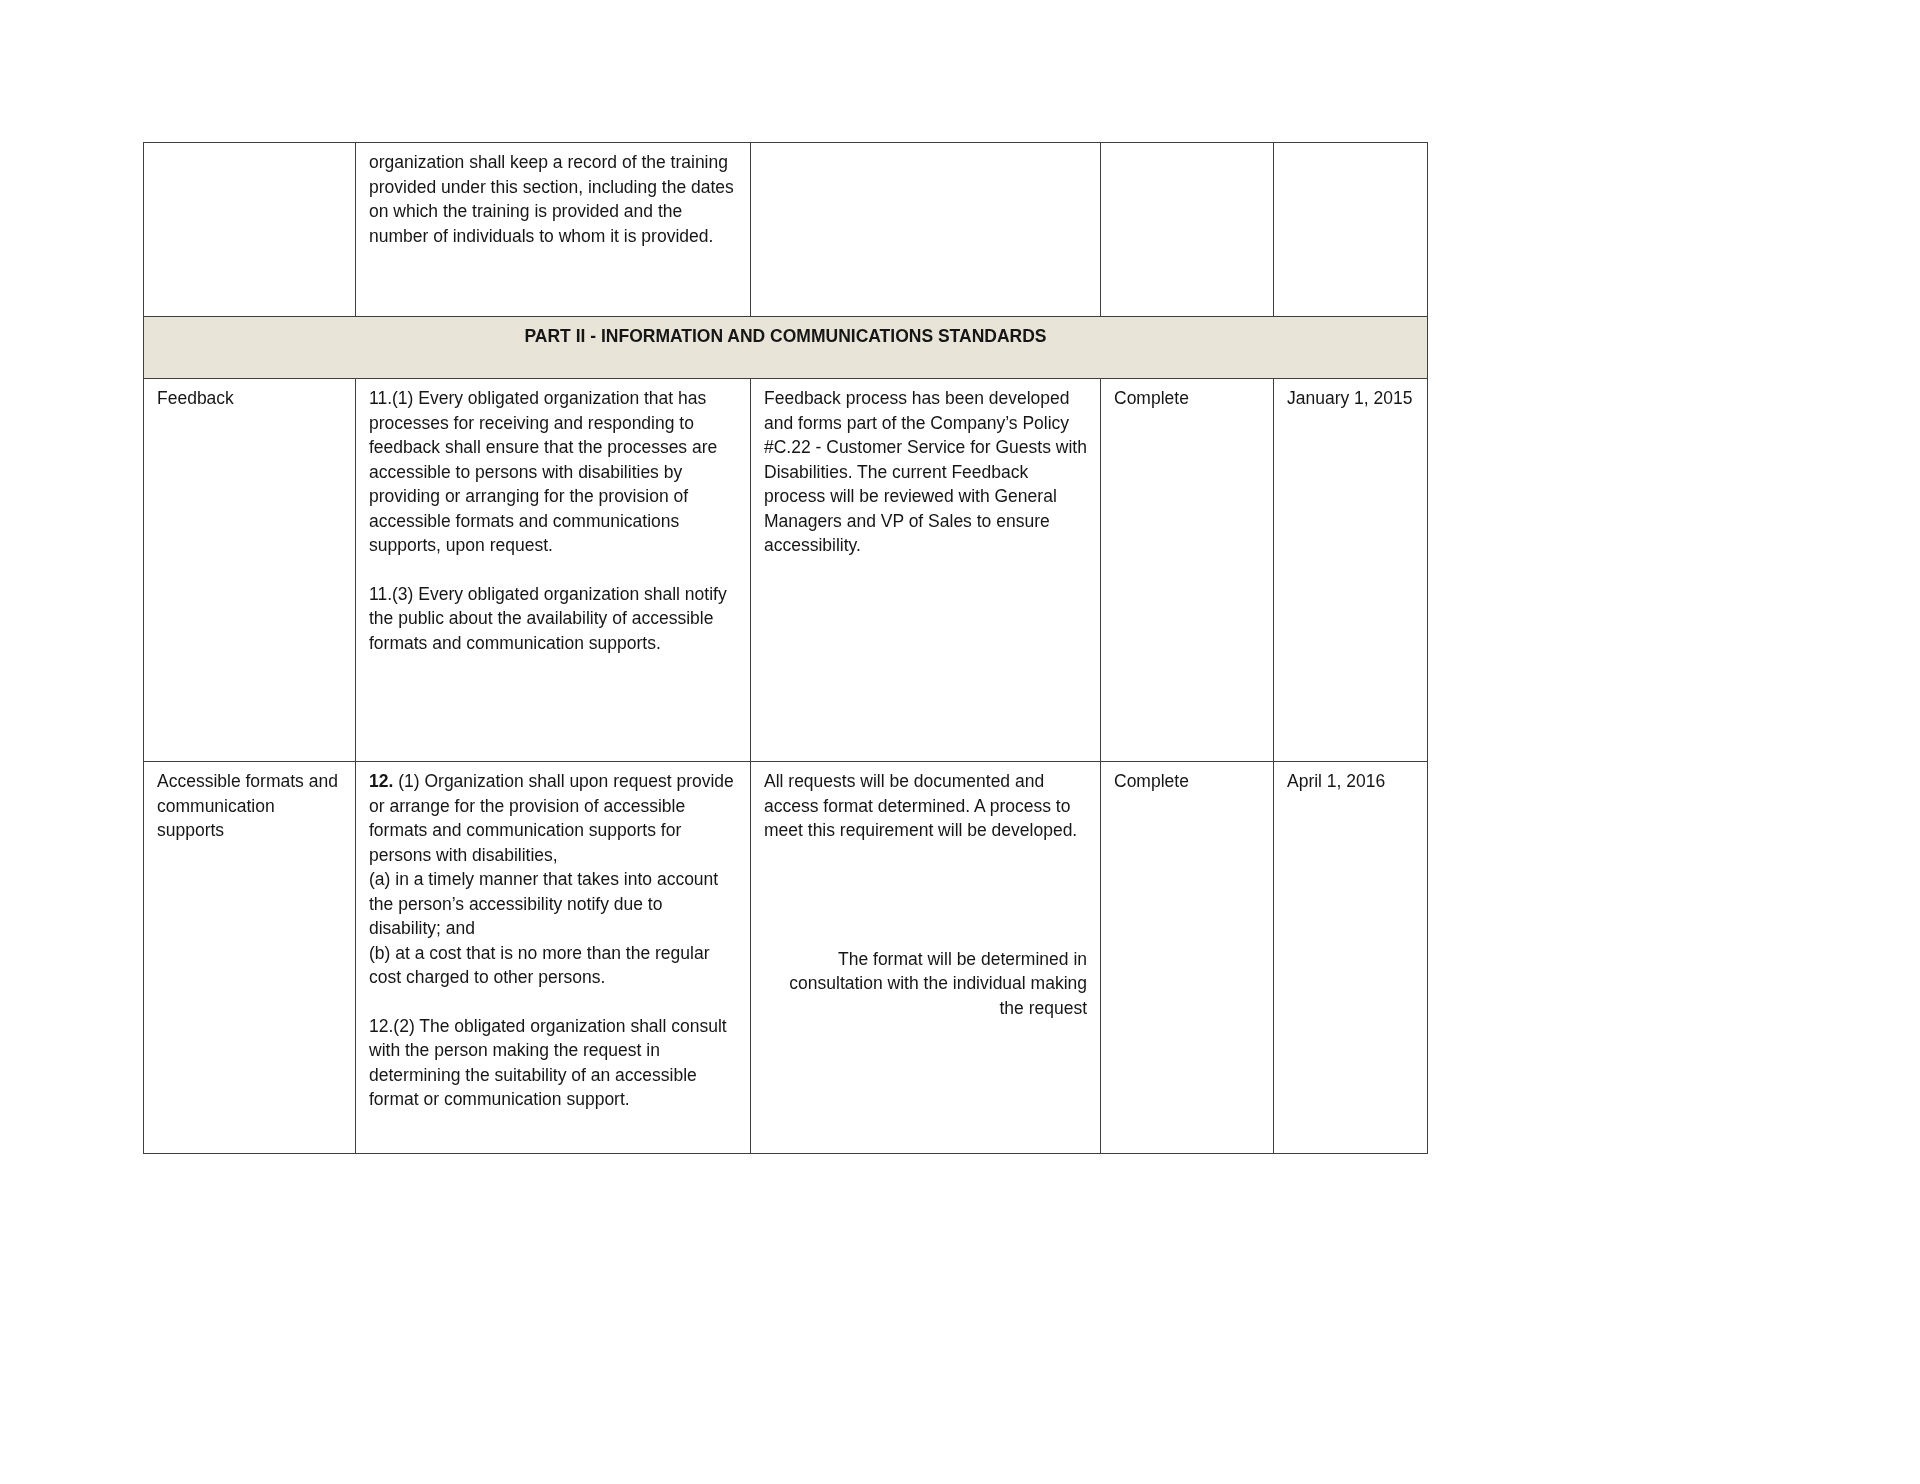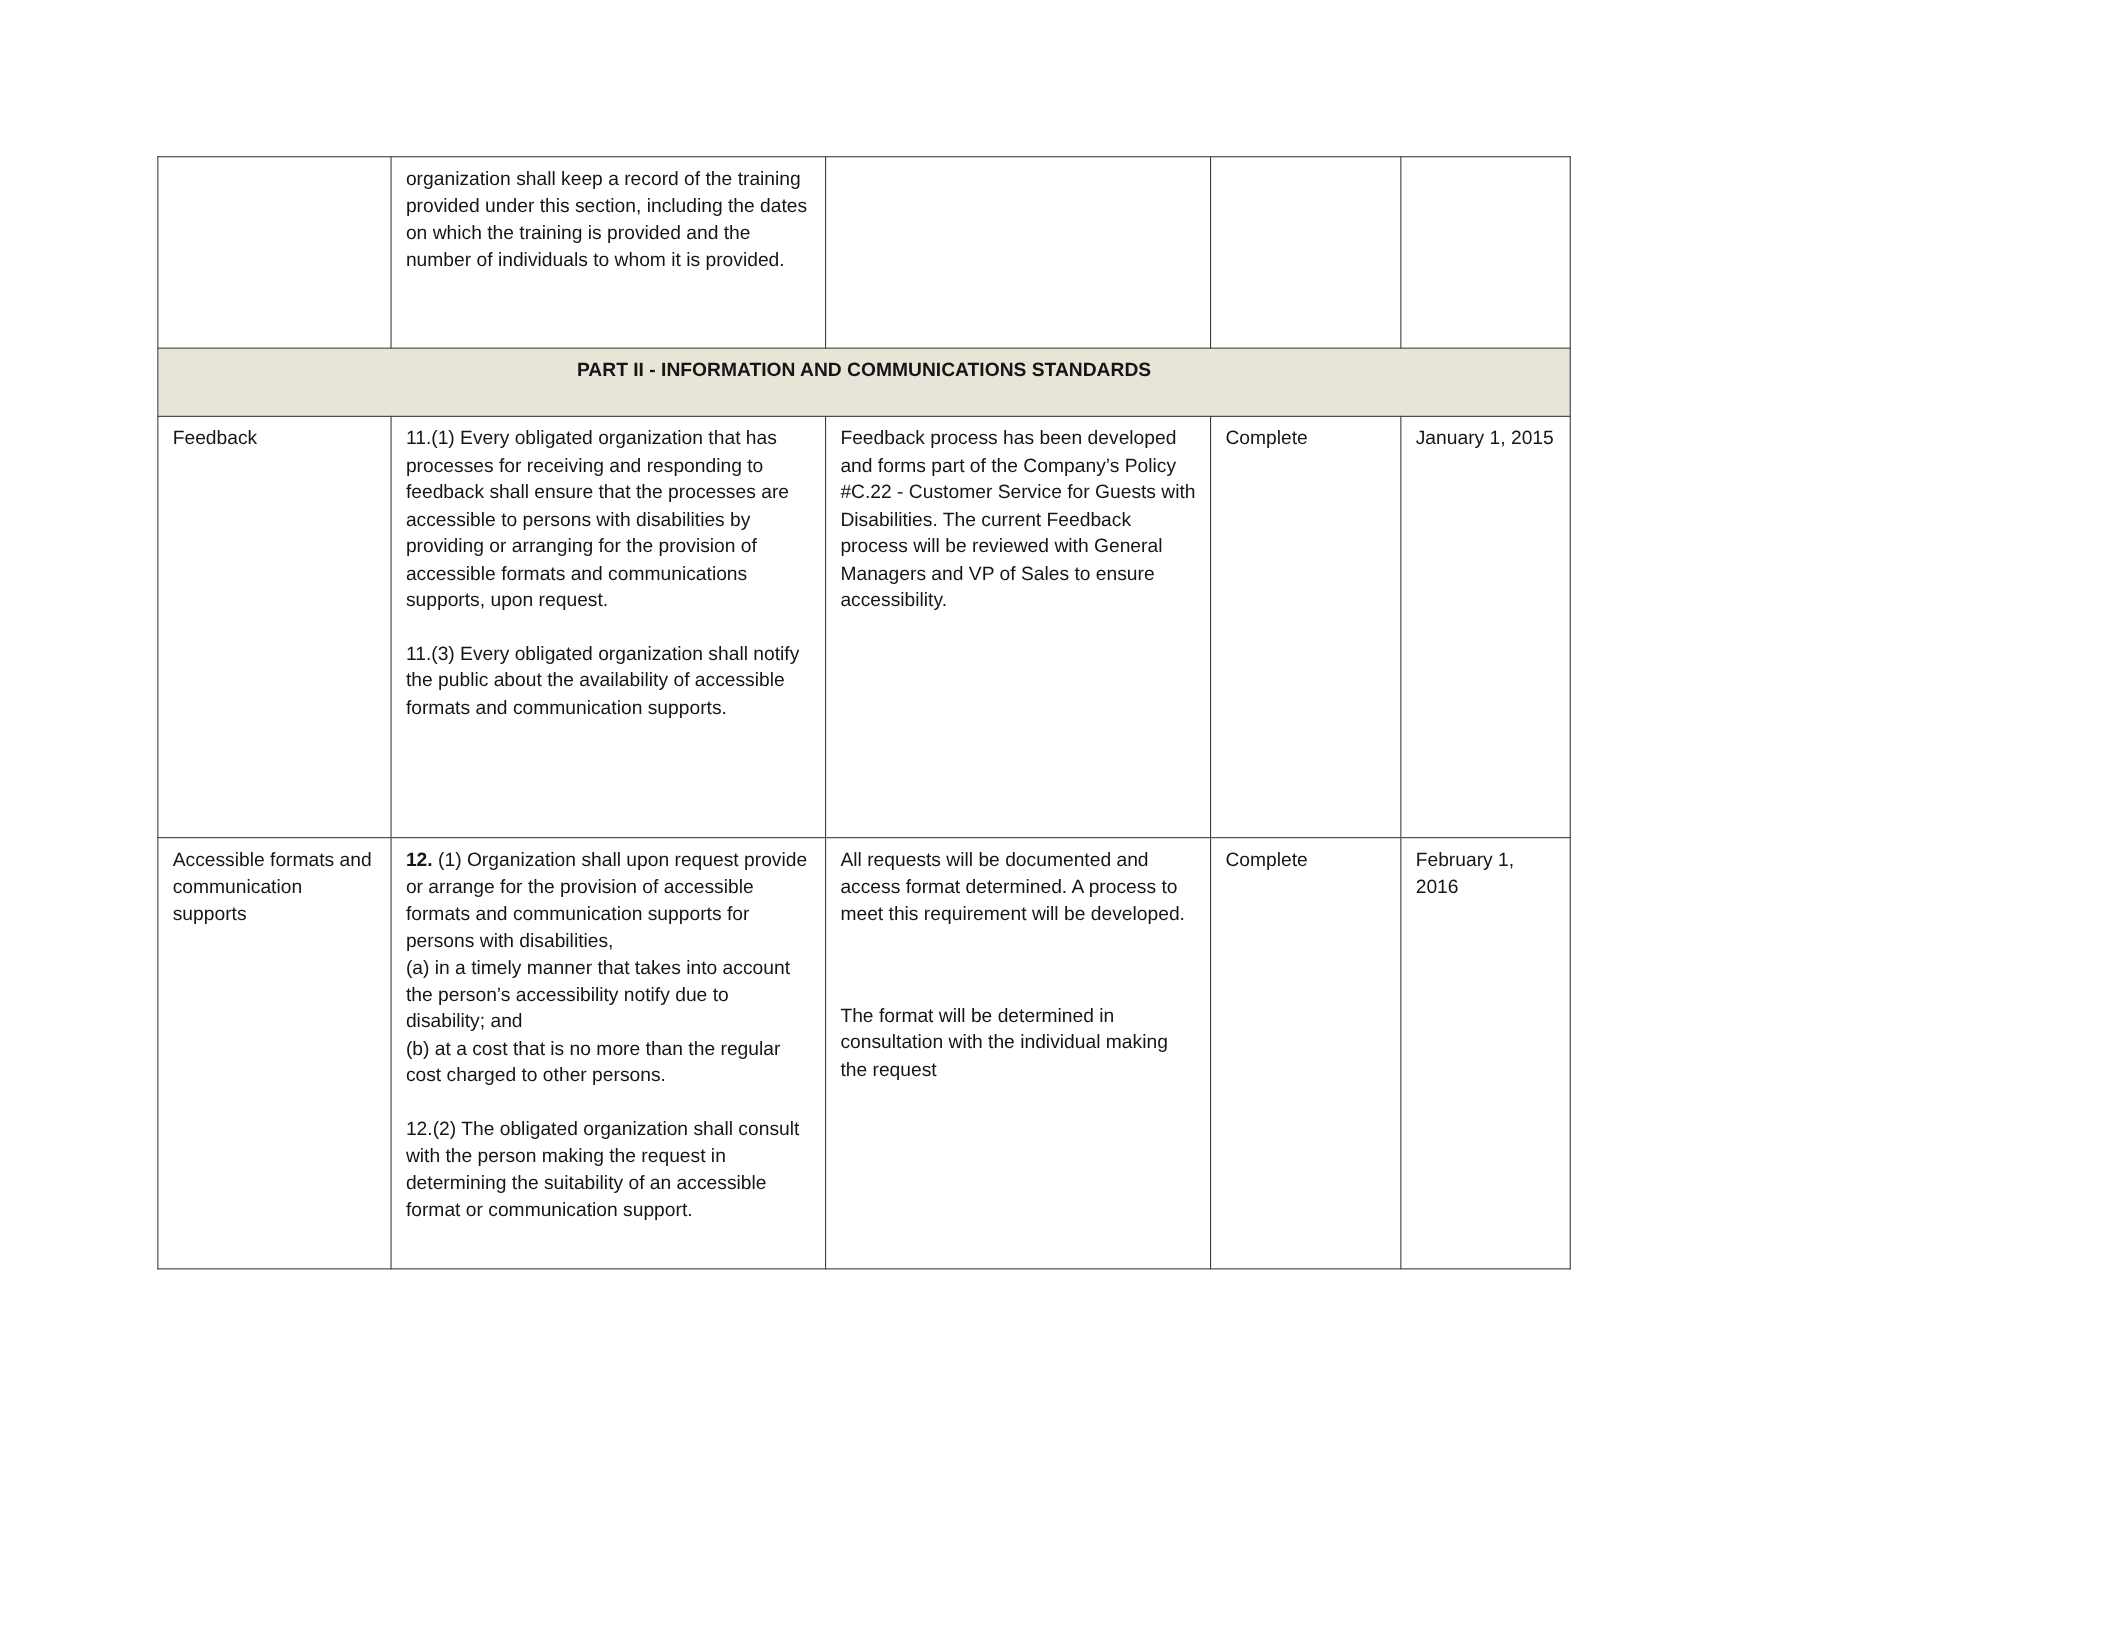--- a/index.html
+++ b/index.html
@@ -48,21 +48,21 @@
     background: #e8e5d8;
     text-align: center;
     font-weight: bold;
     padding-top: 11px;
     padding-bottom: 11px;
     height: 62px;
     vertical-align: middle;
   }
   p { margin: 0; }
   p.gap { margin-top: 24px; }
-  p.big-gap { margin-top: 68px; }
+  p.big-gap { margin-top: 104px; text-align: right; }
   .bold { font-weight: bold; }
 
   .footer {
     position: absolute;
     left: 145px;
     top: 1062px;
     font-size: 19px;
     line-height: 1.42;
     color: #161616;
   }
@@ -126,20 +126,20 @@
         <p class="gap">12.(2) The obligated organization shall consult with the person making the request in determining the suitability of an accessible format or communication support.</p>
       </td>
       <td>
         <p>All requests will be documented and access format determined.  A process to meet this requirement will be developed.</p>
         <p class="big-gap">The format will be determined in consultation with the individual making the request</p>
       </td>
       <td>
         <p>Complete</p>
       </td>
       <td>
-        <p>February 1, 2016</p>
+        <p>April 1, 2016</p>
       </td>
     </tr>
   </tbody>
     </table>
 
 
 </div>
 
 </body></html>

